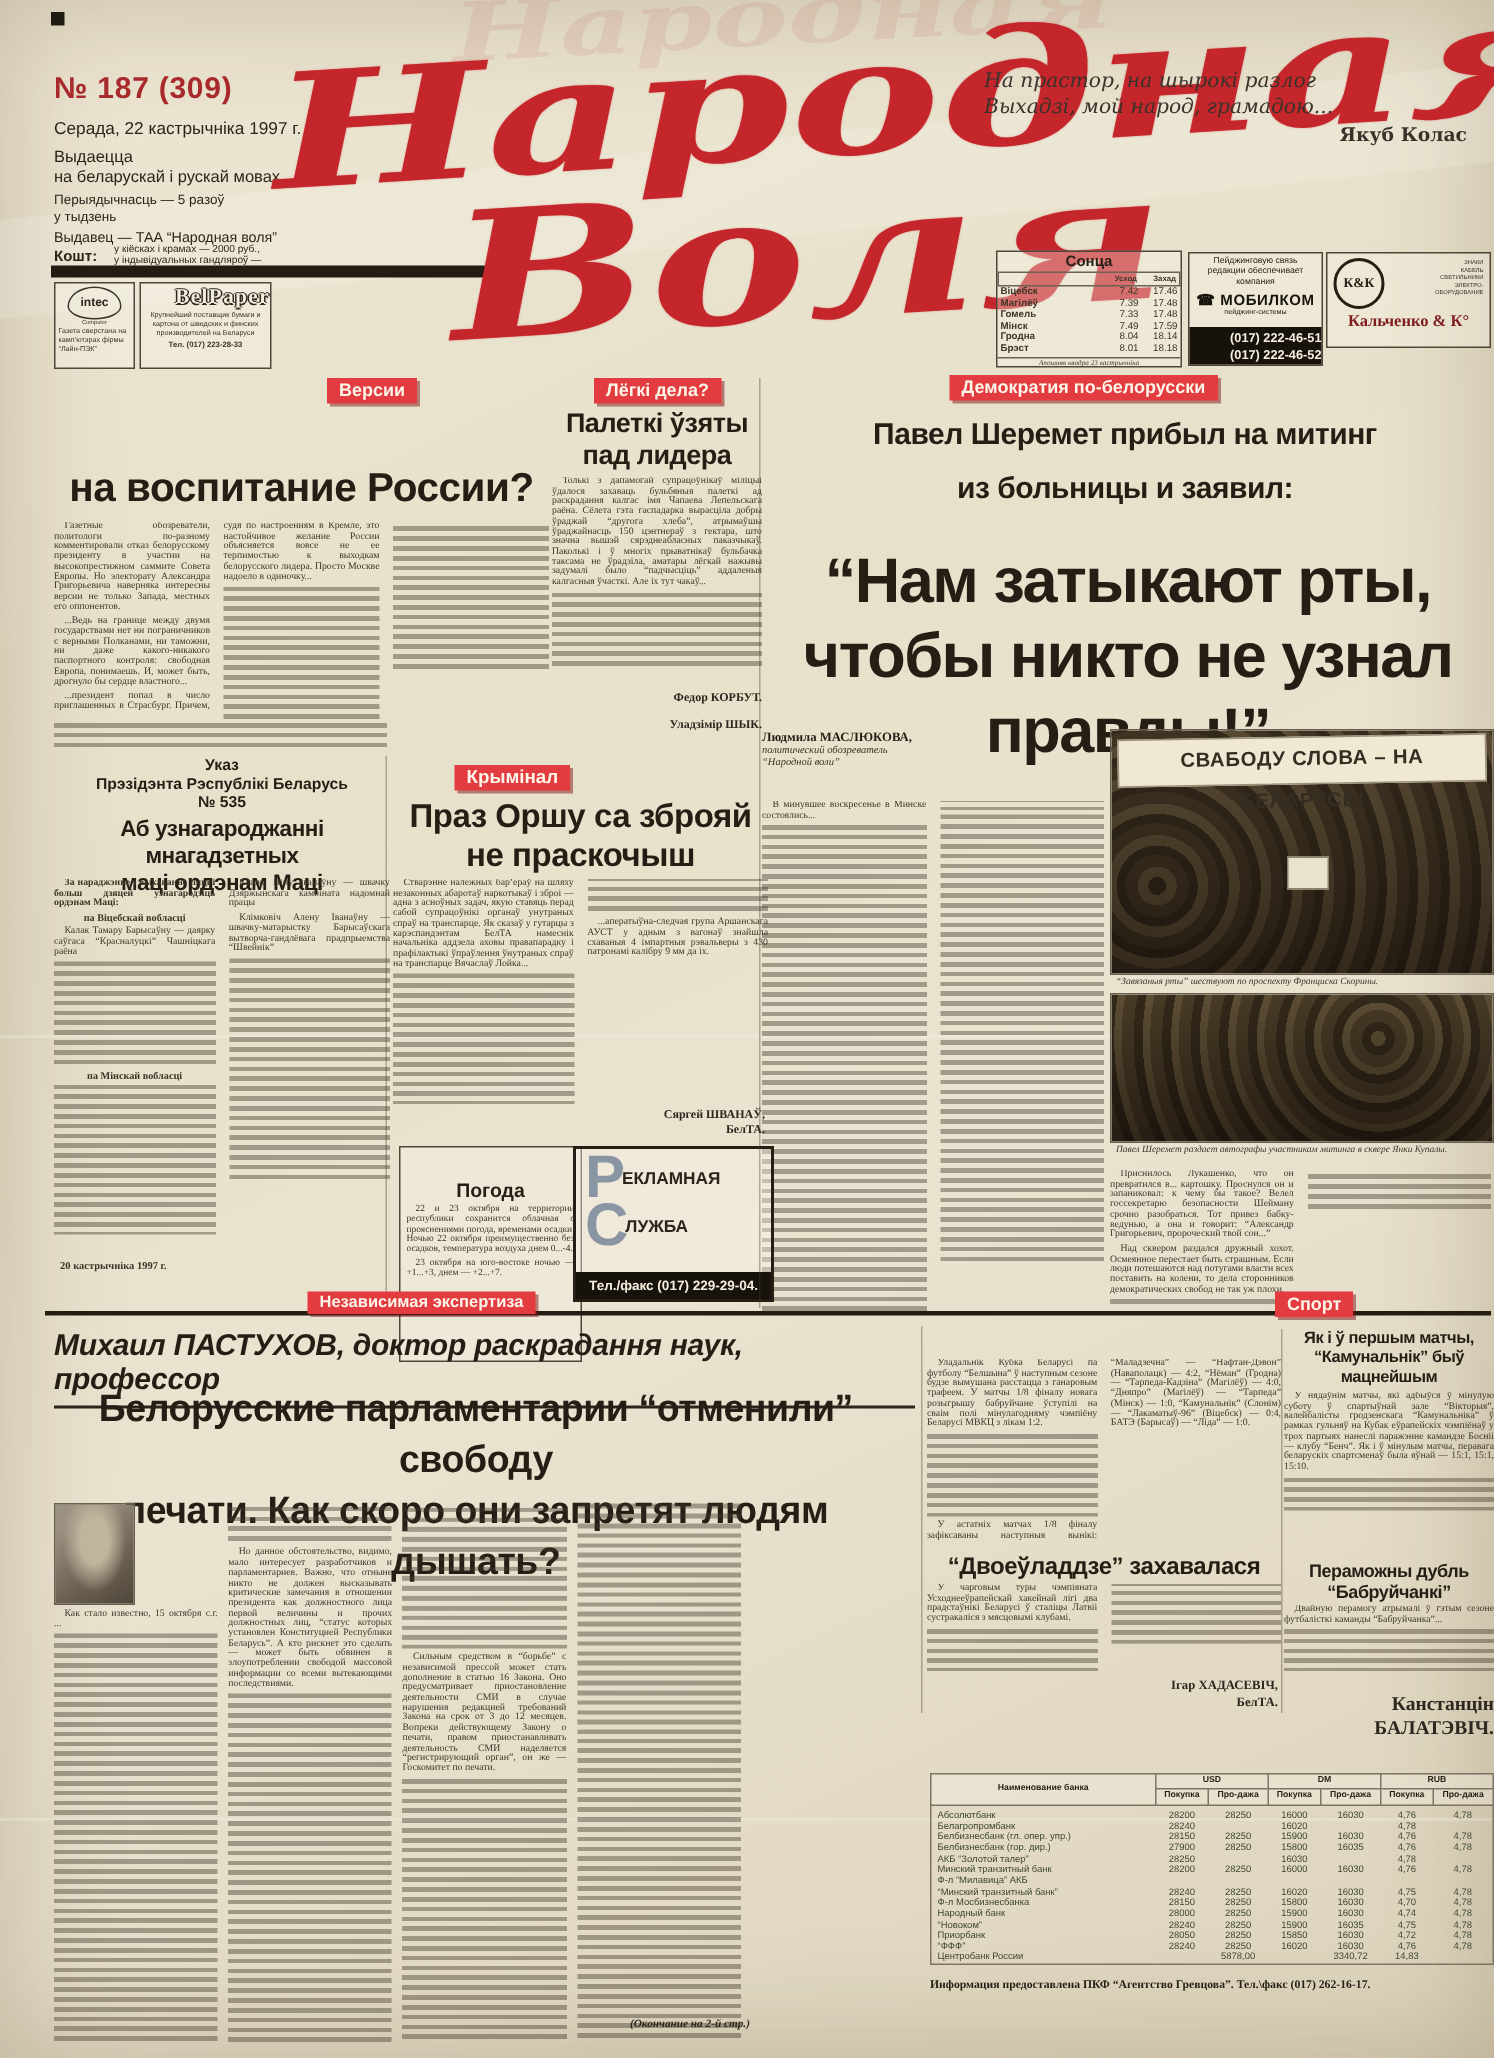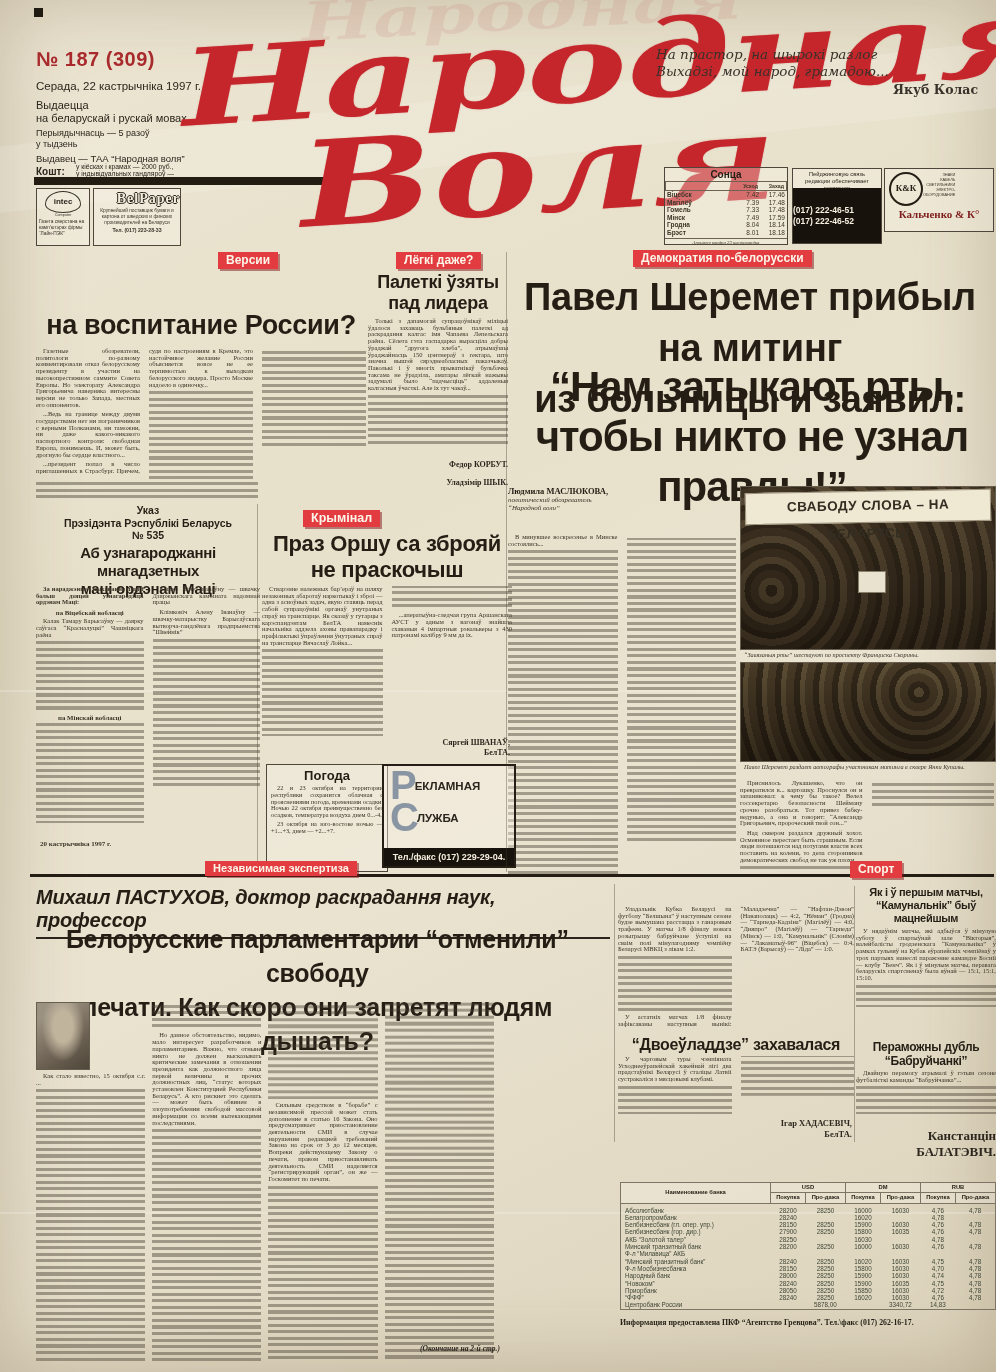--- a/index.html
+++ b/index.html
@@ -29,21 +29,21 @@
   .sun-head{display:flex;border:1px solid #6b6254;font:bold 5.2px "Liberation Sans",sans-serif;padding:1px 2px;}
   .sun-head .sp{flex:1;}
   .sun-head .sh{width:26px;text-align:right;}
   .sun-row{display:flex;font:6.5px "Liberation Sans",sans-serif;padding:0 2px;line-height:7.6px;}
   .sun-row .sc{flex:1;font-weight:bold;}
   .sun-row .sn{width:26px;text-align:right;}
   .sun-foot{font:italic 4.8px "Liberation Serif",serif;text-align:center;border-top:1px solid #6b6254;margin-top:1px;padding-top:1px;}
   .pager-top{font:5.8px/1.25 "Liberation Sans",sans-serif;text-align:center;padding-top:2px;color:#2b251c;}
   .pager-brand{font:bold 10px "Liberation Sans",sans-serif;text-align:center;letter-spacing:.4px;margin-top:1px;color:#17120b;}
   .pager-sub{font:4.8px "Liberation Sans",sans-serif;text-align:center;color:#2b251c;}
-  .pager-phones{position:absolute;left:0;bottom:0;width:100%;background:#17120b;color:#f6efe0;font:bold 8.5px/10.5px "Liberation Sans",sans-serif;text-align:left;padding:17px 0;}
+  .pager-phones{position:absolute;left:0;bottom:0;width:100%;background:#17120b;color:#f6efe0;font:bold 8.5px/10.5px "Liberation Sans",sans-serif;text-align:right;padding:2px 0;}
   .kk-circle{width:30px;height:30px;border:2px solid #241e15;border-radius:50%;text-align:center;font:bold 9px/28px "Liberation Serif",serif;color:#241e15;}
   .kk-line{font:3.9px/1.3 "Liberation Sans",sans-serif;color:#3a342a;text-align:right;}
   .kk-brand{font:bold 11px "Liberation Serif",serif;color:#7e1c1c;text-align:center;margin-top:2px;}
   
   .label{position:absolute;background:#e23b40;color:#fdf5e8;font-family:"Liberation Sans",sans-serif;font-weight:bold;padding:1px 8px 2px;box-shadow:2px 2px 0 rgba(128,20,24,.5);white-space:nowrap;}
   
   .hl{position:absolute;font-family:"Liberation Sans",sans-serif;font-weight:bold;color:#241e15;text-align:center;letter-spacing:-.3px;}
   
   .t{font-size:6.5px;line-height:6.7px;text-align:justify;margin:0 0 3px;text-indent:7px;color:#3c3527;}
   .t.bld{font-weight:bold;}
@@ -63,21 +63,21 @@
      repeating-radial-gradient(circle at 12% 64%, #493f31 0 6px, #7d705c 6px 13px, #5a4e3e 13px 21px),
      linear-gradient(#b3a78d,#6b5f4c);background-blend-mode:multiply;}
   .crowd2{width:100%;height:100%;background:
      repeating-radial-gradient(circle at 70% 30%, #8d8169 0 5px, #4e4435 5px 11px, #6d604c 11px 19px),
      linear-gradient(#a79a80,#594e3d);background-blend-mode:multiply;}
   .banner{position:absolute;left:4px;top:4px;right:4px;height:30px;background:#efe8d3;border:1px solid #9c917b;
      font:bold 13.5px/28px "Liberation Sans",sans-serif;text-align:center;color:#332d22;letter-spacing:.5px;transform:rotate(-1deg);}
   .chest-sign{position:absolute;left:46%;top:52%;width:26px;height:20px;background:#e9e2cf;border:1px solid #8a8069;}
   .capt{position:absolute;font:italic 6.3px/7.2px "Liberation Serif",serif;color:#3a332a;text-align:left;}
   
-  .pogoda{position:absolute;border:1px solid #4e463a;padding:3px 4px;background:rgba(250,246,234,.3);}
+  .pogoda{position:absolute;border:1px solid #4e463a;padding:21px 4px;background:rgba(250,246,234,.3);}
   .pogoda h4{margin:0 0 2px;font:bold 13px "Liberation Sans",sans-serif;text-align:center;color:#241e15;}
   .pogoda p{font-size:6.3px;line-height:6.8px;text-align:justify;margin:0 0 2px;text-indent:6px;}
   .rsbox{position:absolute;border:2px solid #241e15;background:rgba(250,246,234,.4);}
   .rs-line{font:bold 11.5px "Liberation Sans",sans-serif;color:#2a251d;white-space:nowrap;}
   .rs-big{font:bold 40px/30px "Liberation Sans",sans-serif;color:#8a95a3;vertical-align:-9px;letter-spacing:-2px;}
   .rs-phone{position:absolute;left:0;bottom:0;width:100%;background:#17120b;color:#f6efe0;font:bold 9px/18px "Liberation Sans",sans-serif;text-align:center;}
   
   .author-line{position:absolute;left:36px;top:886px;width:574px;font:italic bold 20px "Liberation Sans",sans-serif;color:#241e15;border-bottom:2px solid #2b251c;padding-bottom:5px;letter-spacing:-.2px;}
   .portrait{width:52px;height:66px;margin:0 0 3px 0;border:1px solid #675e4f;background:
      radial-gradient(ellipse at 50% 36%, #c0b49d 0 26%, rgba(0,0,0,0) 58%),
@@ -187,36 +187,36 @@
     </div>
     <div class="pager-brand"><span>☎</span> <span>МОБИЛКОМ</span></div>
     <div class="pager-sub">пейджинг-системы</div>
     <div class="pager-phones">
       <span>(017) 222-46-51</span><br>
       <span>(017) 222-46-52</span>
     </div>
   </div>
 
   <div class="box" style="left:884px;top:168px;width:108px;height:62px">
-    <div style="display:flex;padding:3px 4px 0">
+    <div style="display:flex;justify-content:space-between;padding:3px 4px 0">
       <div class="kk-circle">К&amp;К</div>
       <div>
           <div class="kk-line">ЗНАКИ</div>
           <div class="kk-line">КАБЕЛЬ</div>
           <div class="kk-line">СВЕТИЛЬНИКИ</div>
           <div class="kk-line">ЭЛЕКТРО-</div>
           <div class="kk-line">ОБОРУДОВАНИЕ</div>
         </div>
     </div>
     <div class="kk-brand">Кальченко &amp; К°</div>
   </div>
 
   <div class="label" style="left:218px;top:252px;font-size:12px">Версии</div>
   <div class="label" style="left:633px;top:250px;font-size:12px">Демократия по-белорусски</div>
-  <div class="label" style="left:396px;top:252px;font-size:12px">Лёгкі даже?</div>
+  <div class="label" style="left:396px;top:252px;font-size:12px">Лёгкі дела?</div>
 
   <div class="hl" style="left:36px;top:276px;width:330px;font-size:27px;line-height:33px">
     <br>
     <span>на воспитание России?</span>
   </div>
   <div class="colbox c3" style="left:36px;top:348px;width:330px;height:132px">
     <p class="t">Газетные обозреватели, политологи по-разному комментировали отказ белорусскому президенту в участии на высокопрестижном саммите Совета Европы. Но электорату Александра Григорьевича наверняка интересны версии не только Запада, местных его оппонентов.</p>
     <p class="t">...Ведь на границе между двумя государствами нет ни пограничников с верными Полканами, ни таможни, ни даже какого-никакого паспортного контроля: свободная Европа, понимаешь. И, может быть, дрогнуло бы сердце властного...</p>
     <p class="t">...президент попал в число приглашенных в Страсбург. Причем, судя по настроениям в Кремле, это настойчивое желание России объясняется вовсе не ее терпимостью к выходкам белорусского лидера. Просто Москве надоело в одиночку...</p>
     <div class="fx" style="height:190px"></div>
@@ -227,21 +227,21 @@
   <div class="hl" style="left:368px;top:272px;width:140px;font-size:18px;line-height:21px">
     <span>Палеткі ўзяты</span><br>
     <span>пад лидера</span>
   </div>
   <div class="colbox" style="left:368px;top:318px;width:140px;height:138px;column-count:1">
     <p class="t">Толькі з дапамогай супрацоўнікаў міліцыі ўдалося захаваць бульбяныя палеткі ад раскрадання калгас імя Чапаева Лепельскага раёна. Сёлета гэта гаспадарка вырасціла добры ўраджай “другога хлеба”, атрымаўшы ўраджайнасць 150 цэнтнераў з гектара, што значна вышэй сярэднеабласных паказчыкаў. Паколькі і ў многіх прыватнікаў бульбачка таксама не ўрадзіла, аматары лёгкай нажывы задумалі было “падчысціць” аддаленыя калгасныя ўчасткі. Але іх тут чакаў...</p>
     <div class="fx" style="height:52px"></div>
   </div>
   <div class="byline" style="left:368px;top:478px;width:140px">Уладзімір ШЫК.</div>
 
-  <div class="hl" style="left:508px;top:272px;width:484px;font-size:38px;line-height:51px">
+  <div class="hl" style="left:508px;top:272px;width:484px;font-size:20px;line-height:36px">
     <span>Павел Шеремет прибыл на митинг</span><br>
     <span>из больницы и заявил:</span>
   </div>
   <div class="hl" style="left:508px;top:362px;width:488px;font-size:42px;line-height:50px;letter-spacing:-1px">
     <span>“Нам затыкают рты,</span><br>
     <span>чтобы никто не узнал</span><br>
     <span>правды!”</span>
   </div>
   <div class="abs" style="left:508px;top:486px;width:130px">
     <div class="sh-name">Людмила МАСЛЮКОВА,</div>

